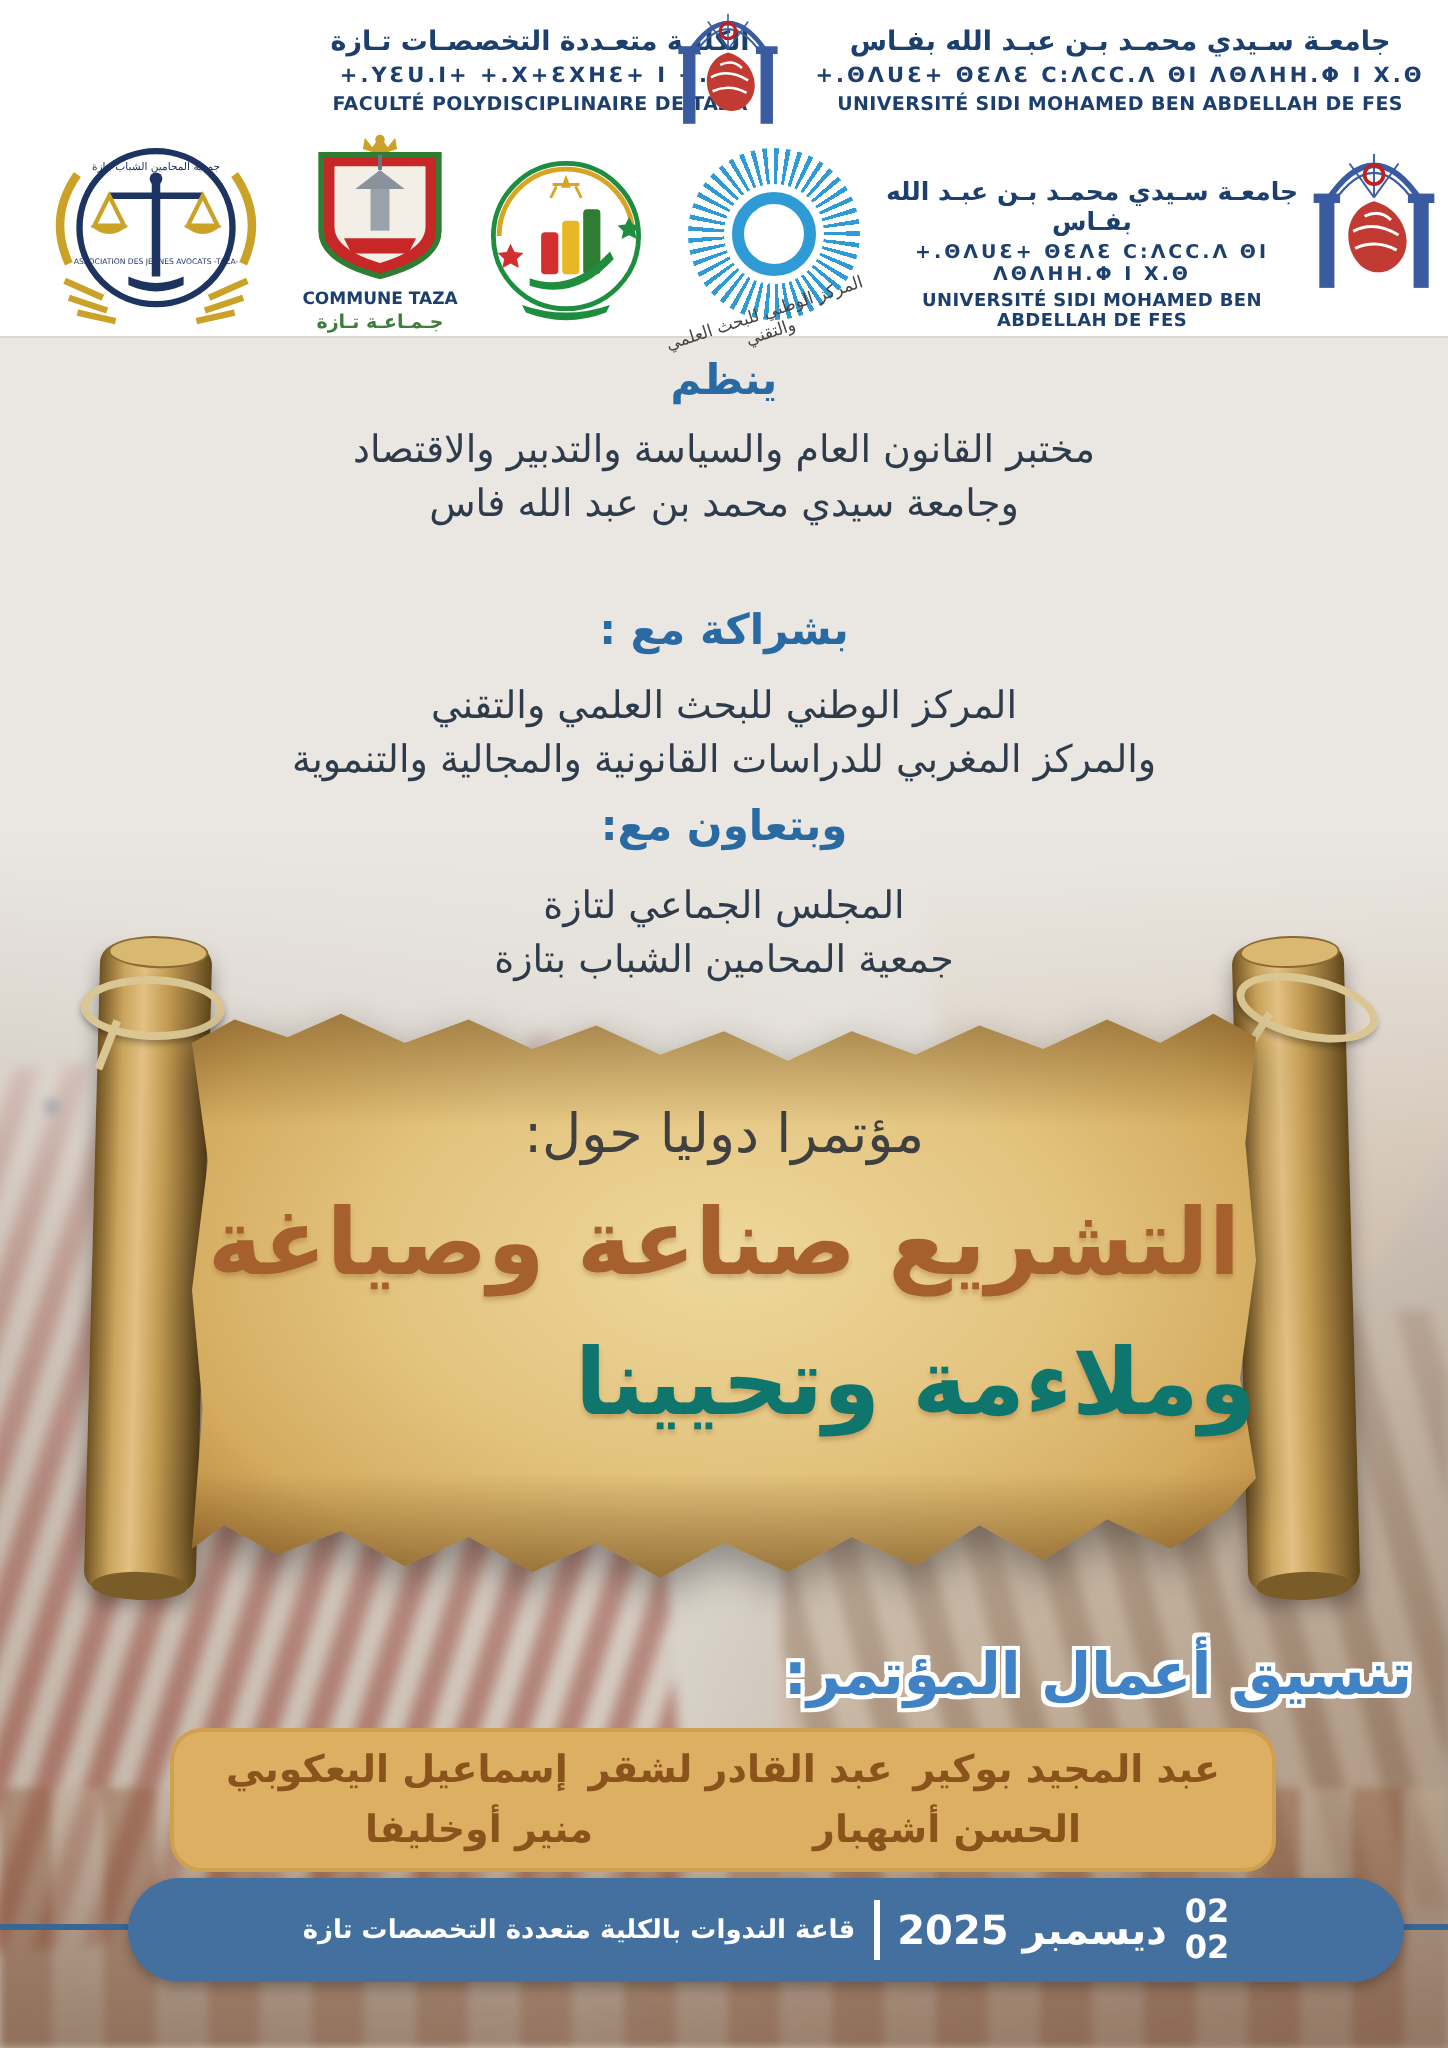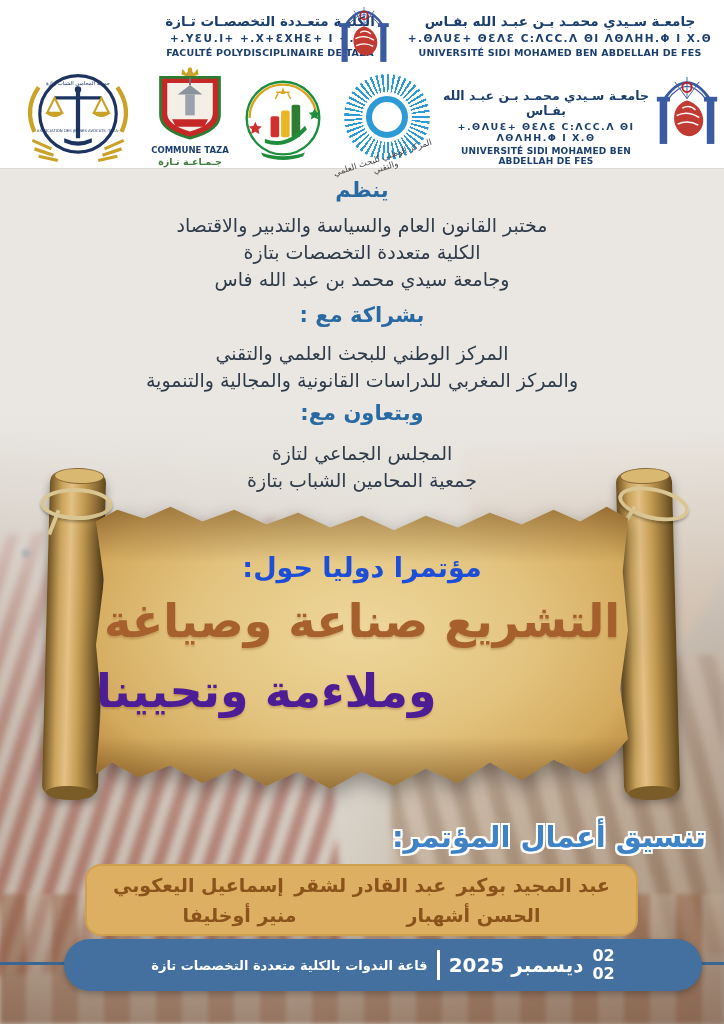--- a/index.html
+++ b/index.html
@@ -72,24 +72,24 @@
     box-shadow:0 2px 3px rgba(0,0,0,.3);}
   .rope::after{content:"";position:absolute;width:4px;height:26px;background:#d9c692;left:8px;top:18px;transform:rotate(20deg);}
   .parch-wrap{position:absolute;left:96px;top:498px;width:532px;height:294px;filter:drop-shadow(0 8px 10px rgba(0,0,0,.35));}
   .parchment{position:absolute;inset:0;
     background:radial-gradient(ellipse at 50% 45%,#eed79c 0%,#e3c47f 45%,#d4ab5f 75%,#b98a41 92%,#9a6c2e 100%);
     clip-path:polygon(0% 8%,4% 4%,9% 7%,14% 3%,20% 8%,26% 4%,32% 9%,38% 5%,44% 10%,50% 6%,56% 11%,62% 6%,68% 10%,74% 5%,80% 9%,86% 4%,91% 8%,96% 3%,100% 7%,99% 25%,100% 45%,98.5% 65%,100% 82%,97% 88%,92% 94%,86% 89%,80% 96%,74% 90%,68% 97%,62% 92%,56% 98%,50% 93%,44% 99%,38% 93%,32% 98%,26% 92%,20% 97%,14% 91%,8% 95%,3% 90%,0% 94%,1% 70%,0% 50%,1.5% 28%);}
   .parchment::before{content:"";position:absolute;left:0;top:0;width:100%;height:26%;
     background:linear-gradient(180deg,rgba(92,58,20,.5),transparent 85%);}
   .parchment::after{content:"";position:absolute;left:0;bottom:0;width:100%;height:22%;
     background:linear-gradient(0deg,rgba(92,58,20,.55),transparent 85%);}
-  .kicker{position:absolute;left:0;top:54px;width:100%;text-align:center;color:#1d4ed8;font-weight:bold;font-size:27px;z-index:2;}
+  .kicker{position:absolute;left:0;top:54px;width:100%;text-align:center;color:#404040;font-weight:normal;font-size:27px;z-index:2;}
   .title1{position:absolute;left:0;top:96px;width:100%;text-align:center;color:#a5602e;font-weight:bold;font-size:46px;z-index:2;
     text-shadow:0 2px 2px rgba(120,60,10,.25);}
-  .title2{position:absolute;left:0;top:166px;width:100%;text-align:left;color:#4c1d95;font-weight:bold;font-size:46px;z-index:2;
+  .title2{position:absolute;left:0;top:166px;width:100%;text-align:right;color:#0f766e;font-weight:bold;font-size:46px;z-index:2;
     text-shadow:0 2px 2px rgba(120,60,10,.25);}
   
   .coord{position:absolute;right:18px;top:820px;z-index:8;color:#3f83c6;font-weight:bold;font-size:29px;
     text-shadow:-2px -2px 0 #fff,2px -2px 0 #fff,-2px 2px 0 #fff,2px 2px 0 #fff,0 -2px 0 #fff,0 2px 0 #fff,-2px 0 0 #fff,2px 0 0 #fff;}
   .names-box{position:absolute;left:85px;top:864px;width:553px;height:72px;z-index:8;background:#ddaf63;border:2px solid #cfa04f;
     border-radius:16px;box-sizing:border-box;display:flex;flex-direction:column;justify-content:space-around;padding:4px 26px;}
   .names-row{display:flex;justify-content:space-between;color:#8a531c;font-weight:bold;font-size:19px;}
   .names-row2{justify-content:center;gap:110px;}
   .date-line{position:absolute;left:0;top:962px;width:724px;height:3px;background:#3a6694;z-index:7;}
   .date-bar{position:absolute;left:64px;top:939px;width:638px;height:52px;z-index:8;background:#44709f;border-radius:26px;
@@ -232,21 +232,20 @@
             <path d="M25,55 Q36,50 47,56"></path>
             <path d="M30,38 Q38,34 44,40"></path>
           </g>
       </svg>
     </div>
   </div>
 
   <div class="sec lbl" style="top:178px" dir="rtl">ينظم</div>
   <div class="sec lines" style="top:212px" dir="rtl">
     <div>مختبر القانون العام والسياسة والتدبير والاقتصاد</div>
-    <div>الكلية متعددة التخصصات بتازة</div>
     <div>وجامعة سيدي محمد بن عبد الله فاس</div>
   </div>
 
   <div class="sec lbl" style="top:303px" dir="rtl">بشراكة مع :</div>
   <div class="sec lines" style="top:340px" dir="rtl">
     <div>المركز الوطني للبحث العلمي والتقني</div>
     <div>والمركز المغربي للدراسات القانونية والمجالية والتنموية</div>
   </div>
 
   <div class="sec lbl" style="top:401px" dir="rtl">وبتعاون مع:</div>

